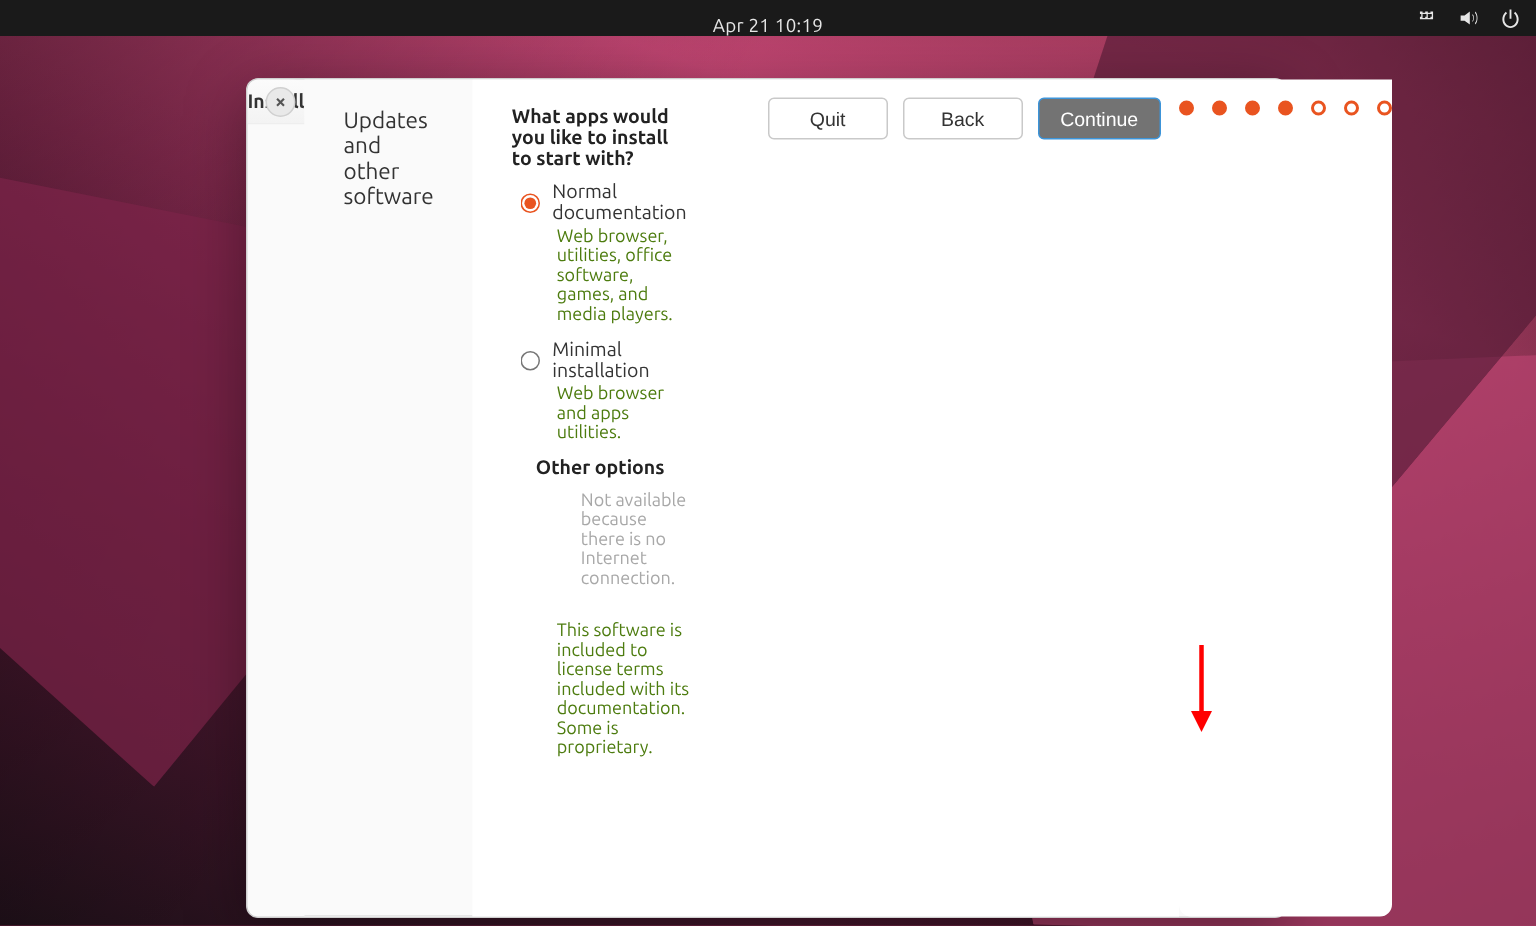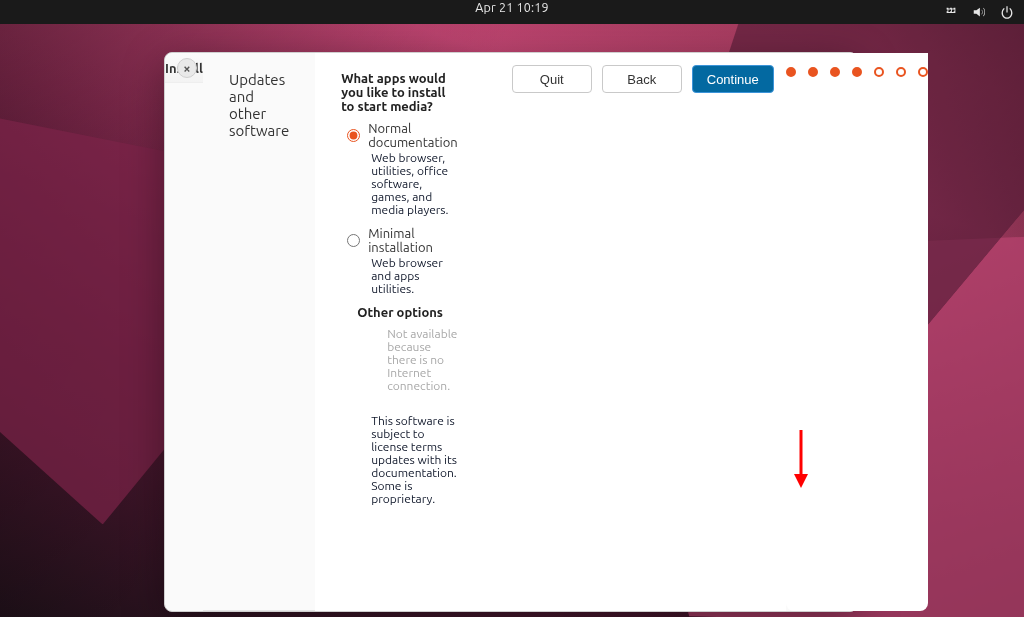--- a/index.html
+++ b/index.html
@@ -16,21 +16,21 @@
       linear-gradient(200deg, rgba(227, 78, 120, 0.5) 10%, rgba(0,0,0,0) 55%),
       linear-gradient(20deg, #20111a 0%, #561935 30%, #8a2b54 55%, #b24270 75%, #2a1420 100%);
   }
   .poly1 { position:absolute; left:-120px; top:70px; width:420px; height:420px; background:#7c2448; transform: rotate(28deg); opacity:0.7; clip-path: polygon(0 30%, 100% 0, 80% 100%, 0 80%);}
   .poly2 { position:absolute; right:-140px; bottom:-80px; width:520px; height:520px; background:#b6436e; transform: rotate(-18deg); opacity:0.75; clip-path: polygon(10% 0, 100% 25%, 85% 100%, 0 70%);}
   .poly3 { position:absolute; right:-60px; top:-120px; width:380px; height:380px; background:#471530; transform: rotate(40deg); opacity:0.55; clip-path: polygon(0 40%, 100% 0, 100% 100%, 20% 90%);}
 
   .topbar {
     position: absolute; top: 0; left: 0; right: 0; height: 24px;
     background: #1a1a1a; color: #e6e6e6;
-    display: flex; align-items: flex-start; justify-content: center;
+    display: flex; align-items: flex-end; justify-content: center;
     font-size: 12.5px; z-index: 10;
   }
   .topbar .clock { letter-spacing: .2px; }
   .topbar .tray {
     position: absolute; right: 10px; top: 0; height: 24px;
     display: flex; align-items: center; gap: 14px;
   }
   .ico { width:14px; height:14px; display:inline-block; }
   .ico svg { width:100%; height:100%; display:block; fill:#e6e6e6; }
 
@@ -61,39 +61,39 @@
   }
   .content-head h1 { font-size: 15px; font-weight: 400; color:#333; }
   .body {
     padding: 18px 26px 0 26px; background:#ffffff; flex: 1 1 auto;
     font-size: 13px; color:#3c3c3c;
   }
   .q { font-weight: 700; margin-bottom: 8px; color:#222;}
   .opt { display:flex; align-items:center; gap:8px; margin: 4px 0 2px 6px;}
   .opt input[type=radio]{ width:15px; height:15px; accent-color:#e95420;}
   .opt label { color:#333; }
-  .desc { margin: 2px 0 10px 30px; font-size: 12px; color:#0f172a;}
+  .desc { margin: 2px 0 10px 30px; font-size: 12px; color:#4d7c0f;}
   .sub { font-weight: 700; margin: 6px 0 8px 16px; color:#222;}
   .chk { display:flex; align-items:flex-start; gap:8px; margin: 2px 0 2px 6px;}
   .chk input[type=checkbox]{ width:14px; height:14px; margin-top:2px;}
   .chk.disabled { color:#9a9a9a;}
   .chk.disabled label { color:#9a9a9a;}
   .desc.disabled { color:#a8a8a8;}
 
   .btnrow {
     padding: 12px 12px 16px 26px; background:#fff;
     display:flex; justify-content:flex-end; gap:10px;
   }
   .btn {
     min-width: 80px; height: 28px; padding: 0 14px;
     background:#fff; border:1px solid #c9c9c9; border-radius:4px;
     font-size:13px; color:#333; cursor:pointer;
   }
   .btn.primary {
-    background:#0369a1; border-color:#3c94d9; color:#fff;
+    background:#737373; border-color:#3c94d9; color:#fff;
   }
 
   .dots { display:flex; justify-content:center; gap:12px; padding: 14px 0 18px 0; background:#fff;
     border-radius: 0 0 8px 8px;}
   .dot { width:10px; height:10px; border-radius:50%; border:2px solid #e95420; }
   .dot.fill { background:#e95420;}
 
   .arrow {
     position:absolute; left: 791px; top: 428px; z-index: 30; pointer-events:none;
   }
@@ -134,41 +134,41 @@
     <div class="closebtn">
       <span>×</span>
     </div>
   </div>
 
   <div class="content-head">
     <h1>Updates and other software</h1>
   </div>
 
   <div class="body">
-    <div class="q">What apps would you like to install to start media?</div>
+    <div class="q">What apps would you like to install to start with?</div>
 
     <div class="opt">
       <input type="radio" name="instype" checked="" style="">
       <label>Normal documentation</label>
     </div>
     <div class="desc">Web browser, utilities, office software, games, and media players.</div>
 
     <div class="opt">
       <input type="radio" name="instype" style="">
       <label>Minimal installation</label>
     </div>
     <div class="desc">Web browser and apps utilities.</div>
 
     <div class="sub">Other options</div>
 
     <div class="desc disabled" style="margin-left:46px">Not available because there is no Internet connection.</div>
 
     <div style="height:10px"></div>
 
-    <div class="desc" style="margin-left:30px">This software is subject to license terms updates with its documentation. Some is proprietary.</div>
+    <div class="desc" style="margin-left:30px">This software is included to license terms included with its documentation. Some is proprietary.</div>
   </div>
 
   <div class="btnrow">
     <button class="btn">Quit</button>
     <button class="btn">Back</button>
     <button class="btn primary">Continue</button>
   </div>
 
   <div class="dots">
     <span class="dot fill"></span>

